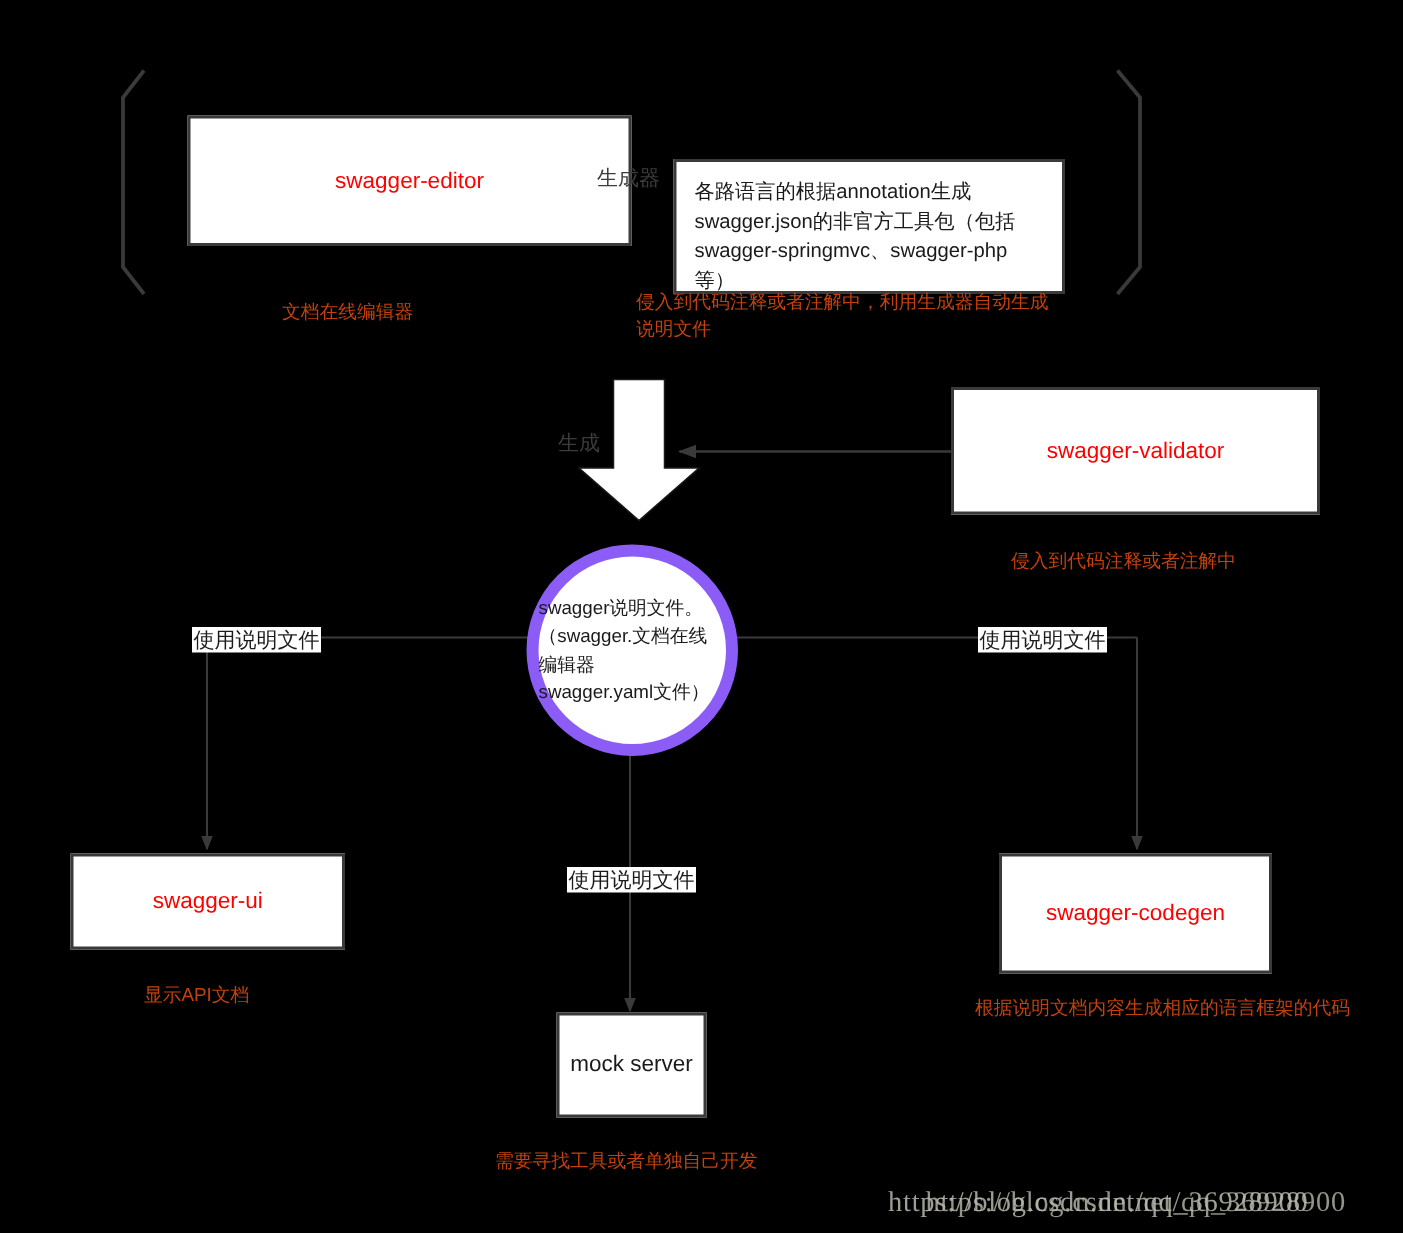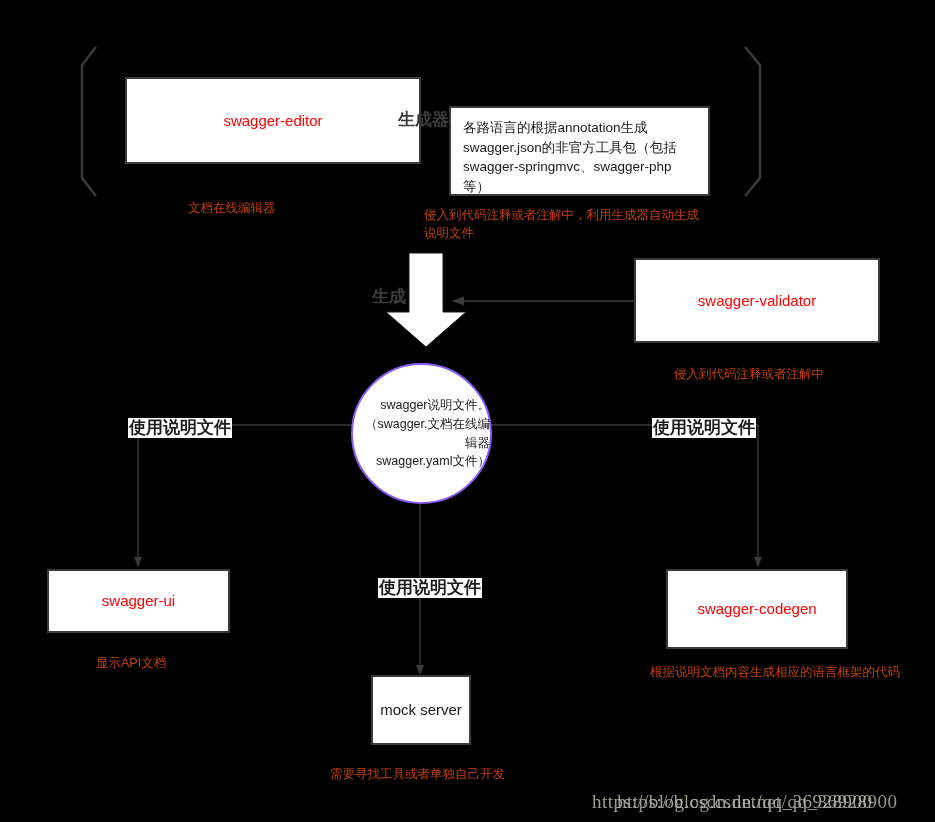--- a/index.html
+++ b/index.html
@@ -54,49 +54,48 @@
   }
   .note-text {
     color: #1a1a1a;
     font-size: 13.5px;
     line-height: 1.45;
     text-align: left;
   }
   .circle-node {
     position: absolute;
     background: #ffffff;
-    border: 2px solid #8b5cf6;
+    border: 8px solid #8b5cf6;
     border-radius: 50%;
     box-sizing: border-box;
     display: flex;
     align-items: center;
     justify-content: center;
-    text-align: right;
+    text-align: left;
     z-index: 4;
   }
   .circle-text {
     color: #1a1a1a;
     font-size: 12.5px;
     line-height: 1.5;
   }
   .caption {
     position: absolute;
     color: #c2410c;
     font-size: 12.5px;
     line-height: 1.4;
     white-space: pre-line;
   }
   .edge-label {
     position: absolute;
     color: #3c3c3c;
-    font-size: 17px;
+    font-size: 14px;
     line-height: 1.2;
     white-space: nowrap;
     z-index: 3;
-    font-weight: bold;
   }
   .edge-label.boxed {
     background: #ffffff;
     color: #1c1c1c;
     padding: 0 1px;
   }
   .watermark {
     position: absolute;
     color: #b9b9ad;
     font-family: "Liberation Serif", "DejaVu Serif", serif;
@@ -143,21 +142,21 @@
 
   <div class="node-box" style="left:125px; top:77px; width:296px; height:87px;">
     <span class="node-label">swagger-editor</span>
   </div>
   <div class="caption" style="left:188px; top:200px; width:240px;">文档在线编辑器</div>
 
   <div class="note-box" style="left:449px; top:80px; width:261px; height:90px;">
     <span class="note-text">各路语言的根据annotation生成swagger.json的非官方工具包（包括swagger-springmvc、swagger-php等）</span>
   </div>
   <div class="edge-label" style="left:398px; top:110px;">生成器</div>
-  <div class="caption" style="left:424px; top:207px; width:330px;">侵入到代码注释或者注解中，利用生成器自动生成
+  <div class="caption" style="left:424px; top:193px; width:330px;">侵入到代码注释或者注解中，利用生成器自动生成
 说明文件</div>
 
   <div class="node-box" style="left:634px; top:258px; width:246px; height:85px;">
     <span class="node-label">swagger-validator</span>
   </div>
   <div class="caption" style="left:674px; top:366px; width:260px;">侵入到代码注释或者注解中</div>
 
   <div class="edge-label" style="left:372px; top:287px;">生成</div>
 
   <div class="circle-node" style="left:351px; top:363px; width:141px; height:141px;">

